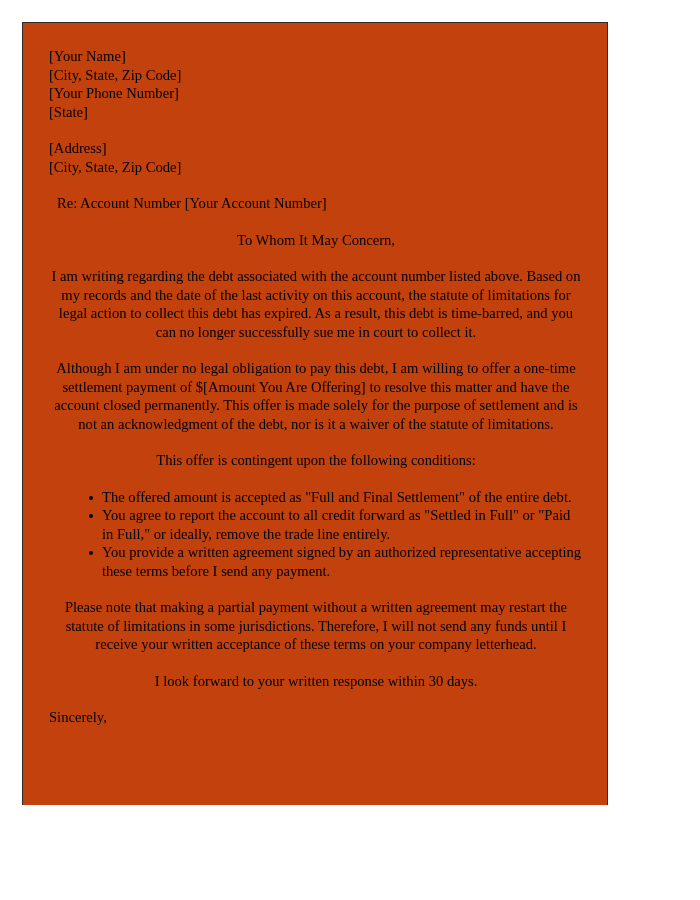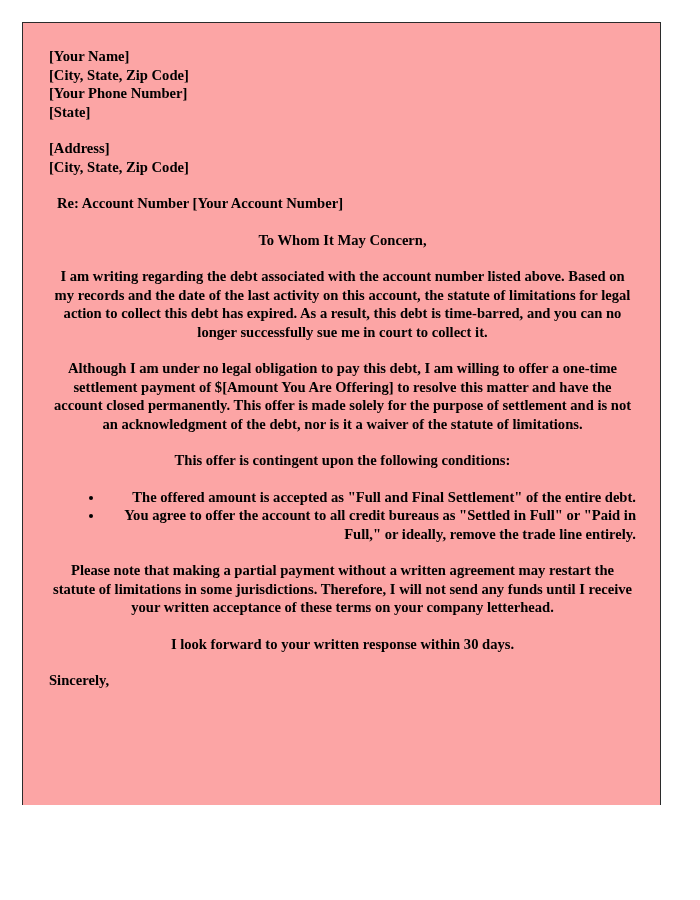--- a/index.html
+++ b/index.html
@@ -12,30 +12,29 @@
     height: 900px;
     font-family: "Liberation Serif", "DejaVu Serif", serif;
     overflow: hidden;
   }
 
   
   #page-sheet {
     position: absolute;
     left: 22px;
     top: 22px;
-    width: 639px;           
+    width: 586px;           
     height: 783px;          
     box-sizing: border-box;
-    background: #fca5a5;
+    background: #c2410c;
     border-left: 1.3px solid #2b2b2b;
     border-right: 1.3px solid #2b2b2b;
     border-top: 1.3px solid #2b2b2b;
     border-bottom: none;
     overflow: hidden;
-    font-weight: bold;
   }
 
   #letter-body {
     padding: 24px 24px 0 26px;
     color: #000000;
     font-size: 14.6px;
     line-height: 18.5px;
   }
 
   
@@ -58,21 +57,20 @@
 
   p.para {
     margin: 0 0 18px 0;
     text-align: center;
   }
 
   ul.conditions {
     margin: 0 0 18px 0;
     padding: 0 0 0 40px;
     list-style: none;
-    text-align: right;
   }
   ul.conditions > li {
     position: relative;
     margin: 0 0 0 0;
     padding-left: 13px;
     line-height: 18.5px;
   }
   ul.conditions > li::before {
     content: "";
     position: absolute;
@@ -111,21 +109,22 @@
     <div class="salutation">To Whom It May Concern,</div>
 
     <p class="para">I am writing regarding the debt associated with the account number listed above. Based on my records and the date of the last activity on this account, the statute of limitations for legal action to collect this debt has expired. As a result, this debt is time-barred, and you can no longer successfully sue me in court to collect it.</p>
 
     <p class="para">Although I am under no legal obligation to pay this debt, I am willing to offer a one-time settlement payment of $[Amount You Are Offering] to resolve this matter and have the account closed permanently. This offer is made solely for the purpose of settlement and is not an acknowledgment of the debt, nor is it a waiver of the statute of limitations.</p>
 
     <p class="para">This offer is contingent upon the following conditions:</p>
 
     <ul class="conditions">
       <li>The offered amount is accepted as "Full and Final Settlement" of the entire debt.</li>
-      <li>You agree to offer the account to all credit bureaus as "Settled in Full" or "Paid in Full," or ideally, remove the trade line entirely.</li>
+      <li>You agree to report the account to all credit forward as "Settled in Full" or "Paid in Full," or ideally, remove the trade line entirely.</li>
+      <li>You provide a written agreement signed by an authorized representative accepting these terms before I send any payment.</li>
     </ul>
 
     <p class="para">Please note that making a partial payment without a written agreement may restart the statute of limitations in some jurisdictions. Therefore, I will not send any funds until I receive your written acceptance of these terms on your company letterhead.</p>
 
     <p class="para">I look forward to your written response within 30 days.</p>
 
     <div class="closing">Sincerely,</div>
 
   </div>
 </div>

